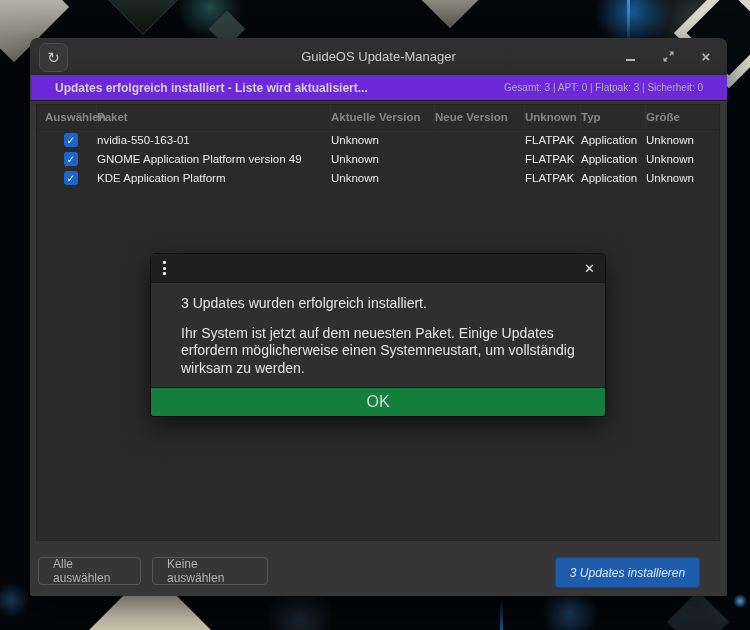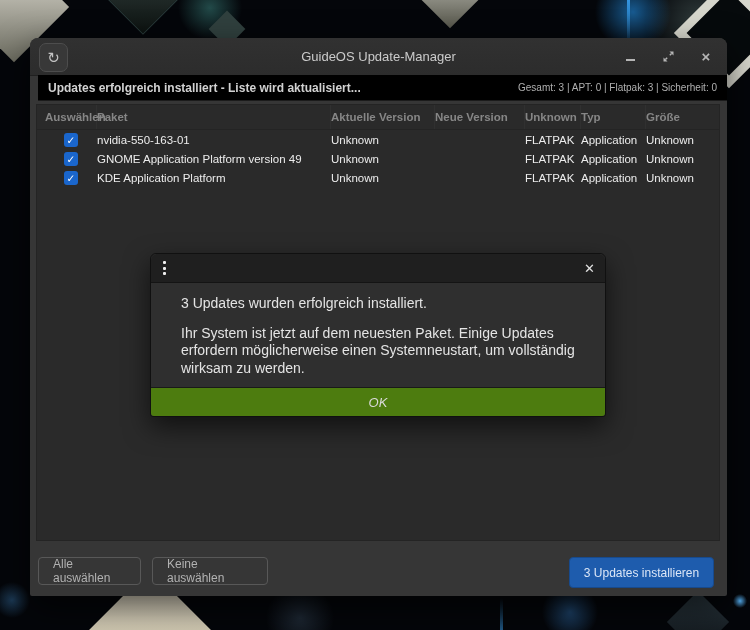--- a/index.html
+++ b/index.html
@@ -52,23 +52,23 @@
   .win-title{
     position:absolute;left:0;right:0;text-align:center;
     color:#cbcbcb;font-weight:normal;font-size:13px;
   }
   .win-controls{position:absolute;right:10px;top:0;height:37px;display:flex;align-items:center;gap:16px;}
   .wc{width:22px;height:22px;display:flex;align-items:center;justify-content:center;color:#b5b5b5;cursor:pointer;}
   .min-glyph{display:block;width:9px;height:2px;background:#b5b5b5;margin-top:6px;}
   .close-glyph{font-size:15px;font-weight:bold;line-height:1;}
 
   .statusbar{
-    position:absolute;top:37px;left:8px;right:0;height:26px;background:#000000;
+    position:absolute;top:37px;left:1px;right:0;height:26px;background:#6d28d9;
     border-bottom:1px solid #1b1b1b;display:flex;align-items:center;justify-content:space-between;
-    padding:0 10px;box-sizing:border-box;
+    padding:0 24px;box-sizing:border-box;
   }
   .status-msg{color:#d2d2d2;font-weight:bold;font-size:12px;}
   .status-summary{color:#b0b0b0;font-size:10px;}
 
   
   .table-wrap{
     position:absolute;top:66px;left:6px;right:7px;height:437px;
     background:#2a2a2a;border:1px solid #242424;box-sizing:border-box;
   }
   .grid-row{
@@ -90,45 +90,45 @@
   
   .bottombar{position:absolute;top:503px;left:0;right:0;height:55px;}
   .ghost-btn{
     position:absolute;top:16px;height:28px;background:transparent;
     border:1px solid #585858;border-radius:4px;color:#b2b2b2;font-size:12px;
     display:flex;align-items:center;justify-content:center;padding:0 14px;box-sizing:border-box;cursor:pointer;
   }
   .btn-all{left:8px;width:103px;}
   .btn-none{left:122px;width:116px;}
   .install-btn{
-    position:absolute;top:16px;right:13px;height:29px;width:143px;
+    position:absolute;top:16px;right:27px;height:29px;width:143px;
     background:#1e5cad;border:1px solid #174a8d;border-radius:4px;
-    color:#dbe6f7;font-size:12px;display:flex;align-items:center;justify-content:center;cursor:pointer;
+    color:#dbe6f7;font-size:12px;display:flex;align-items:center;justify-content:center;cursor:pointer;font-style:italic;
   }
 
   
   .dialog{
     position:absolute;left:150px;top:253px;width:456px;height:164px;
     background:#2f2f2f;border:1px solid #101010;border-radius:6px 6px 3px 3px;
     box-shadow:0 10px 26px rgba(0,0,0,.6);box-sizing:border-box;z-index:20;
   }
   .dialog-titlebar{
     height:28px;background:#1f1f1f;border-bottom:1px solid #141414;border-radius:6px 6px 0 0;
     display:flex;align-items:center;justify-content:space-between;padding:0 10px;
   }
   .dots-icon{display:flex;flex-direction:column;gap:2.5px;cursor:pointer;padding:2px;}
   .dots-icon i{width:3px;height:3px;background:#efefef;border-radius:1px;}
   .dialog-close{color:#e2e2e2;font-size:13px;font-weight:bold;cursor:pointer;}
   .dialog-body{padding:12px 12px 0 30px;}
   .dialog-title{color:#f2f2f2;font-weight:bold;font-size:14px;text-align:center;margin:2px 18px 12px 0;}
   .dialog-p{color:#e4e4e4;font-size:14px;margin:0 0 12px 0;line-height:1.25;}
   .dialog-ok{
-    position:absolute;bottom:0;left:0;right:0;height:28px;background:#4d7c0f;
-    border-top:1px solid #191919;border-radius:0 0 3px 3px;color:#dadada;font-size:13px;
-    display:flex;align-items:center;justify-content:center;cursor:pointer;font-style:italic;
+    position:absolute;bottom:0;left:0;right:0;height:28px;background:#15803d;
+    border-top:1px solid #191919;border-radius:0 0 3px 3px;color:#dadada;font-size:16px;
+    display:flex;align-items:center;justify-content:center;cursor:pointer;
   }
 </style>
 </head>
 <body>
 
 <div class="deco diamond d1"></div>
 <div class="deco diamond d2"></div>
 <div class="deco diamond d3"></div>
 <div class="deco diamond d4"></div>
 <div class="deco diamond d5"></div>

